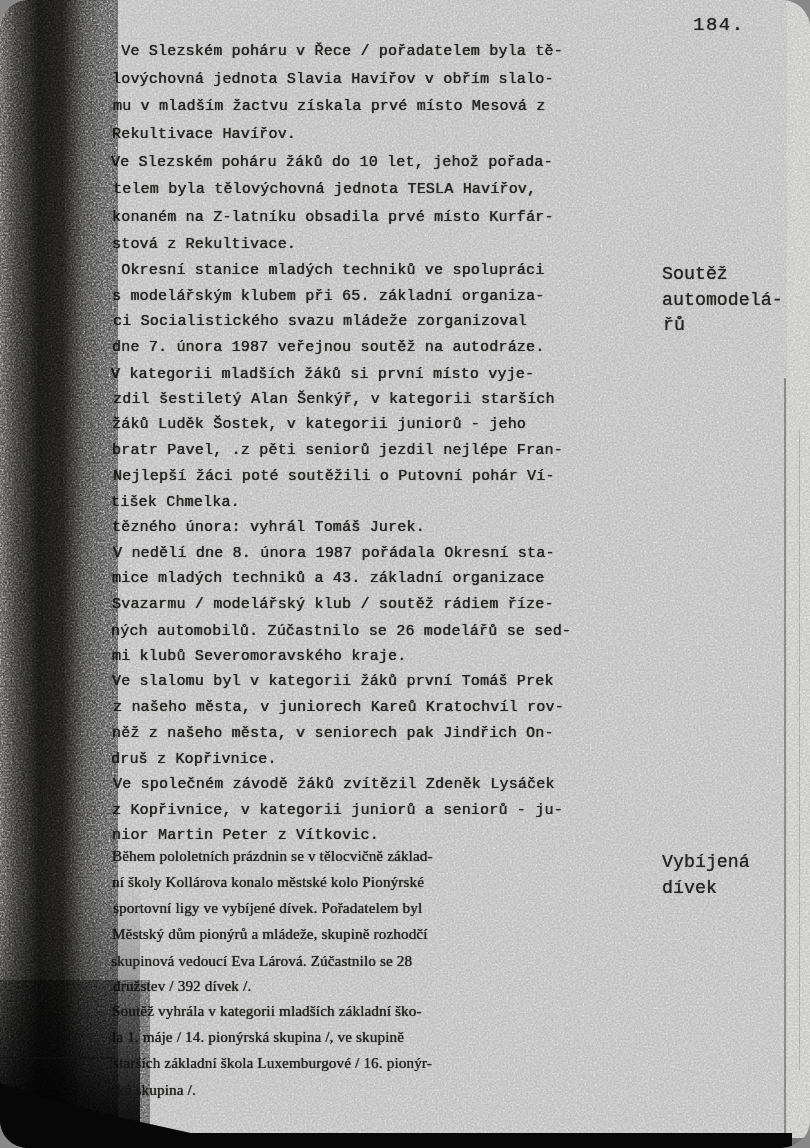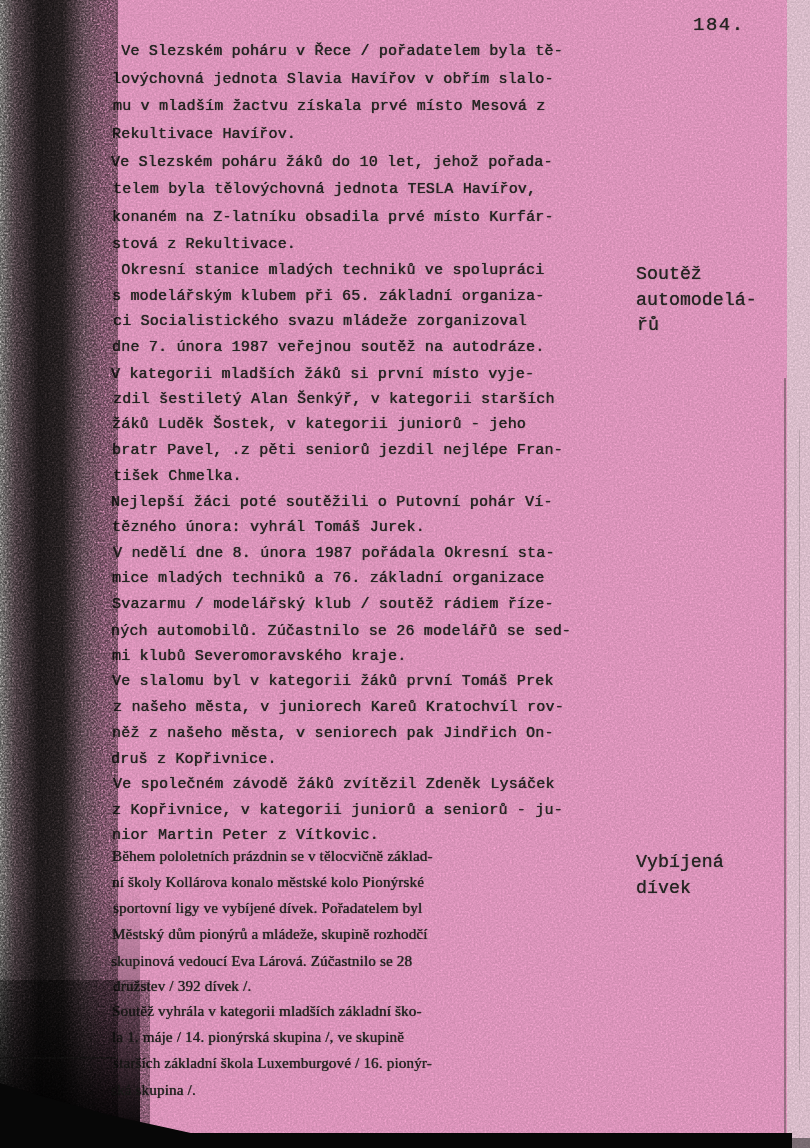--- a/index.html
+++ b/index.html
@@ -1,23 +1,24 @@
 <!DOCTYPE html>
 <html><head>
 <meta charset="utf-8">
 <style>
   html,body{margin:0;padding:0;background:#888;}
   .page{
     position:relative;
     width:810px;height:1148px;
     margin:0 auto;
-    background:#f9a8d4;
+    background:#e5e5e5;
     overflow:hidden;
     font-family:"Liberation Mono","DejaVu Sans Mono",monospace;
     color:#2b2a28;
+    border-radius:28px;
   }
   
   .gutter{
     position:absolute;left:0;top:0;bottom:0;width:108px;
     background:linear-gradient(90deg,
       #e9e7e3 0%,
       rgba(110,108,104,0.70) 14%,
       rgba(38,37,35,0.90) 36%,
       rgba(52,50,47,0.88) 58%,
       rgba(140,137,132,0.48) 78%,
@@ -65,21 +66,21 @@
   }
   .para1{top:38px;}
   .para1 .line{line-height:27.6px;}
   .para2{top:258px;}
   .para2 .line{line-height:25.7px;}
   .para3{top:844px;}
   .para3 .line{line-height:25.9px;font-family:Liberation Serif, serif;}
   .line:nth-child(3n){transform:translateX(1px);}
   .line:nth-child(5n){transform:translateX(-1px) translateY(0.5px);}
   .margin-note{
-    position:absolute;left:636px;width:145px;
+    position:absolute;left:662px;width:145px;
   }
   .margin-note .line{
     white-space:pre;font-size:18.3px;line-height:25.5px;
     text-shadow:0 0 0.9px rgba(43,42,40,0.95);
   }
   .note1{top:262px;}
   .note2{top:850px;}
   .page-number{
     position:absolute;left:693px;top:14px;
     font-size:19px;letter-spacing:1.5px;
@@ -114,25 +115,25 @@
       </div>
     <div class="para para2">
         <div class="line"> Okresní stanice mladých techniků ve spolupráci</div>
         <div class="line">s modelářským klubem při 65. základní organiza-</div>
         <div class="line">ci Socialistického svazu mládeže zorganizoval</div>
         <div class="line">dne 7. února 1987 veřejnou soutěž na autodráze.</div>
         <div class="line">V kategorii mladších žáků si první místo vyje-</div>
         <div class="line">zdil šestiletý Alan Šenkýř, v kategorii starších</div>
         <div class="line">žáků Luděk Šostek, v kategorii juniorů - jeho</div>
         <div class="line">bratr Pavel, .z pěti seniorů jezdil nejlépe Fran-</div>
+        <div class="line">Nejlepší žáci poté soutěžili o Putovní pohár Ví-</div>
         <div class="line">tišek Chmelka.</div>
-        <div class="line">Nejlepší žáci poté soutěžili o Putovní pohár Ví-</div>
         <div class="line">tězného února: vyhrál Tomáš Jurek.</div>
         <div class="line">V nedělí dne 8. února 1987 pořádala Okresní sta-</div>
-        <div class="line">mice mladých techniků a 76. základní organizace</div>
+        <div class="line">mice mladých techniků a 43. základní organizace</div>
         <div class="line">Svazarmu / modelářský klub / soutěž rádiem říze-</div>
         <div class="line">ných automobilů. Zúčastnilo se 26 modelářů se sed-</div>
         <div class="line">mi klubů Severomoravského kraje.</div>
         <div class="line">Ve slalomu byl v kategorii žáků první Tomáš Prek</div>
         <div class="line">z našeho města, v juniorech Kareů Kratochvíl rov-</div>
         <div class="line">něž z našeho města, v seniorech pak Jindřich On-</div>
         <div class="line">druš z Kopřivnice.</div>
         <div class="line">Ve společném závodě žáků zvítězil Zdeněk Lysáček</div>
         <div class="line">z Kopřivnice, v kategorii juniorů a seniorů - ju-</div>
         <div class="line">nior Martin Peter z Vítkovic.</div>

